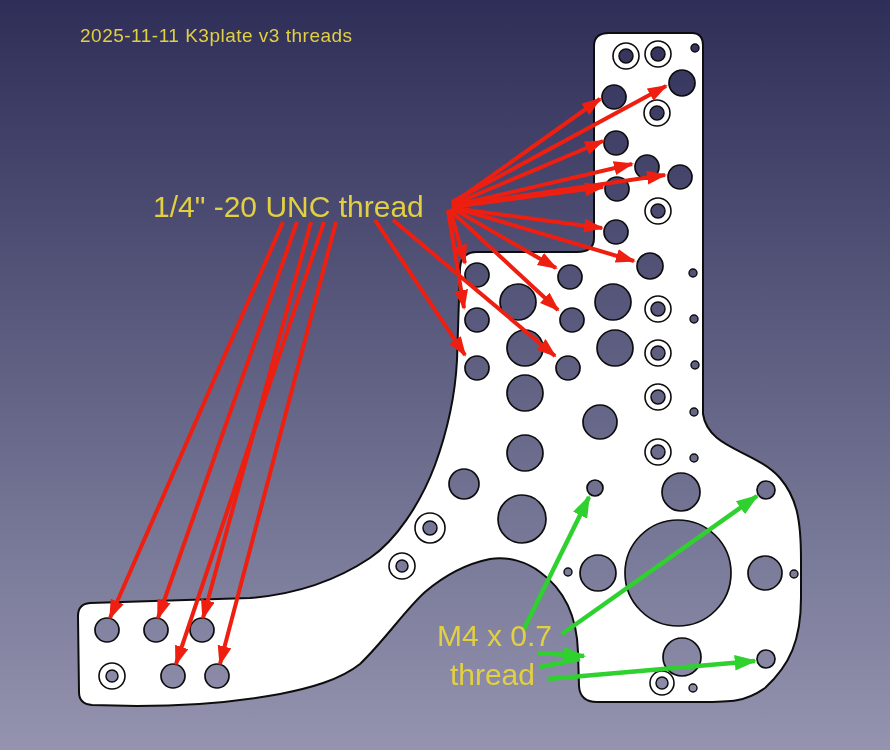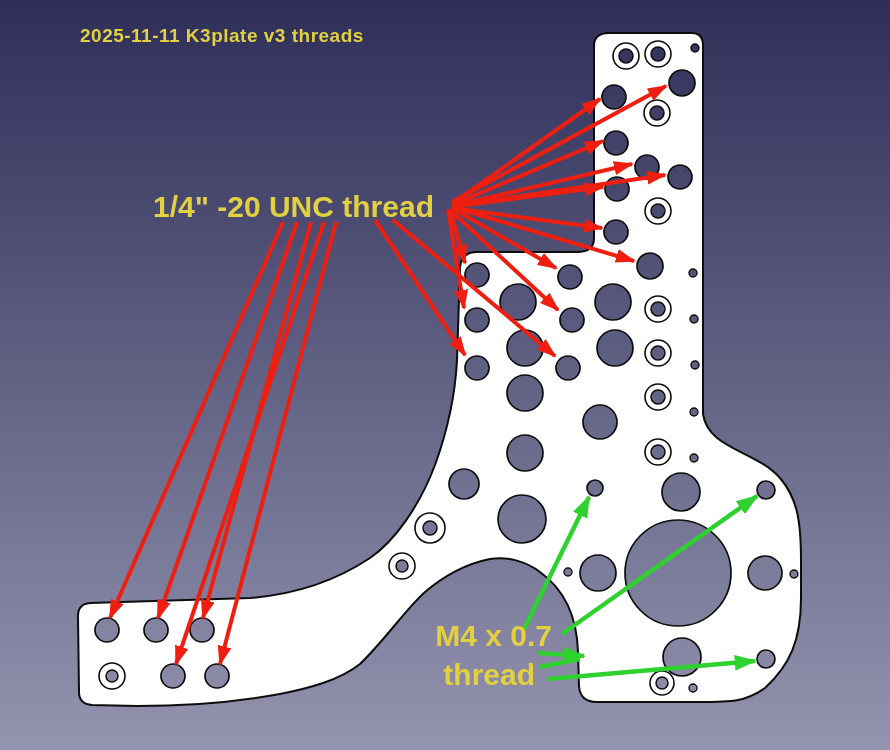--- a/index.html
+++ b/index.html
@@ -1,16 +1,16 @@
 <!DOCTYPE html>
 <html><head>
 <meta charset="utf-8">
 <style>
   html,body{margin:0;padding:0;background:#222;}
-  .stage{width:890px;height:750px;position:relative;overflow:hidden;font-weight:bold;}
+  .stage{width:890px;height:750px;position:relative;overflow:hidden;}
   svg{display:block;}
   text{font-family:"Liberation Sans","DejaVu Sans",sans-serif;}
   .title-text{font-size:19px;letter-spacing:0.5px;}
   .big-label{font-size:30px;}
   .plate{stroke-linejoin:round;}
 </style>
 </head>
 <body>
 
 <div class="stage">

